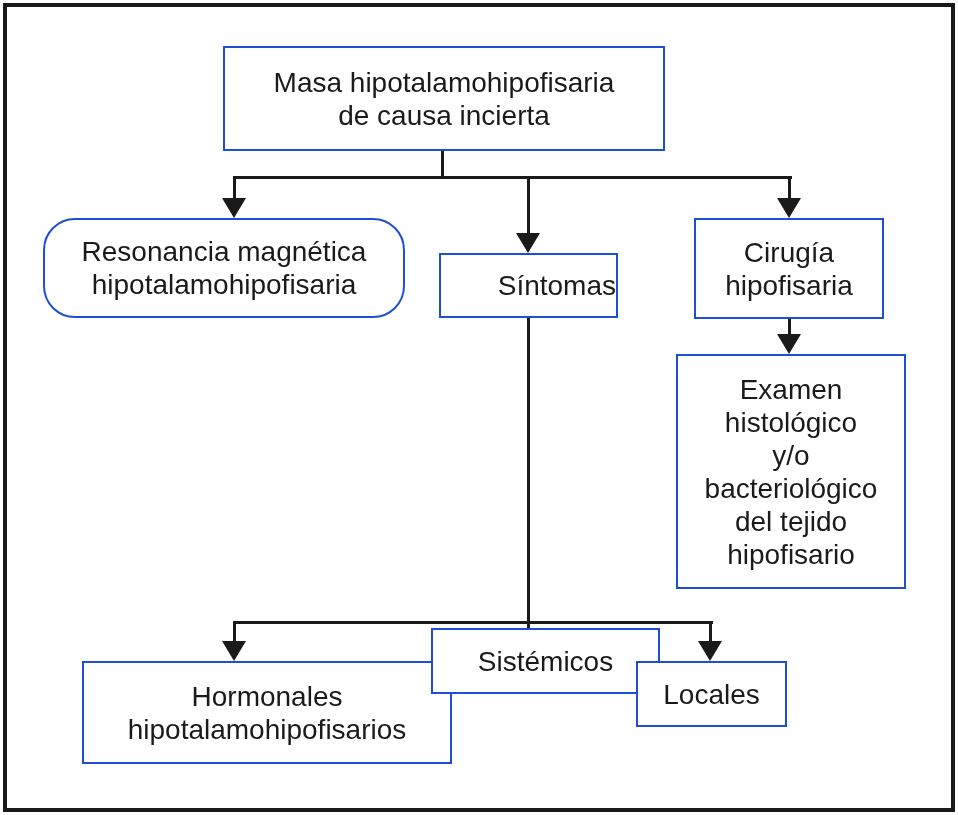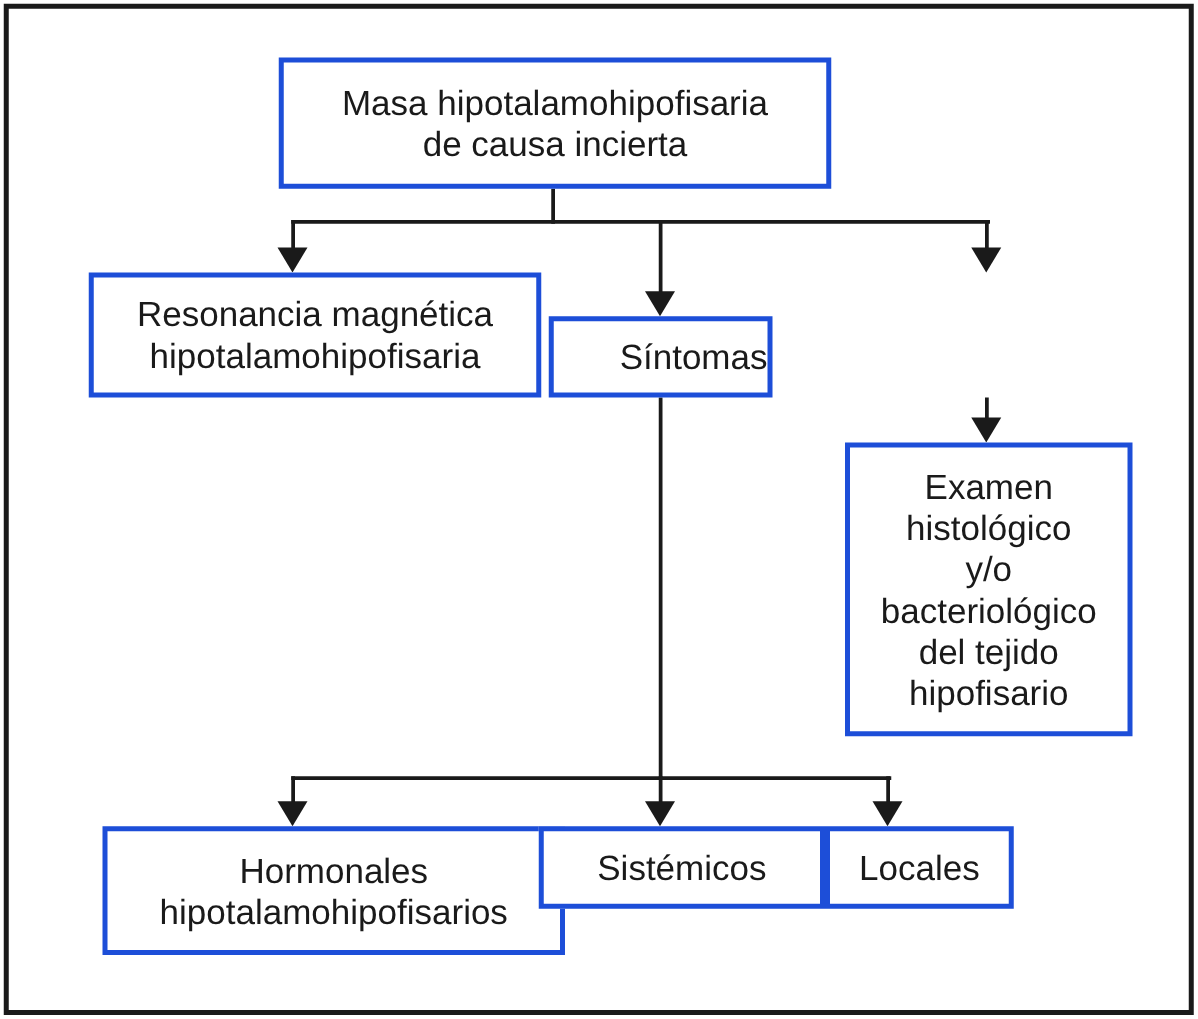--- a/index.html
+++ b/index.html
@@ -13,21 +13,21 @@
     overflow: hidden;
   }
   #frame {
     position: absolute;
     left: 3px; top: 3px; right: 3px; bottom: 3px;
     border: 4px solid #1a1a1a;
   }
   .node {
     position: absolute;
     box-sizing: border-box;
-    border: 4px solid #1d4ed8;
+    border: 2px solid #1d4ed8;
     background: #ffffff;
     display: flex;
     align-items: center;
     justify-content: center;
     text-align: center;
     font-size: 28px;
     line-height: 33px;
     color: #1a1a1a;
   }
   .node-label { white-space: pre-line; }
@@ -37,27 +37,27 @@
   }
   .arrowhead {
     position: absolute;
     width: 0; height: 0;
     border-left: 12px solid transparent;
     border-right: 12px solid transparent;
     border-top: 20px solid #1a1a1a;
   }
   
   .n-root       { left: 223px; top: 46px;  width: 442px; height: 105px; }
-  .n-resonancia { left: 71px;  top: 218px; width: 362px; height: 100px; }
+  .n-resonancia { left: 43px;  top: 218px; width: 362px; height: 100px; border-radius: 32px; }
   .n-sintomas   { left: 439px; top: 253px; width: 179px; height: 65px; justify-content: flex-end;  }
   .n-cirugia    { left: 694px; top: 218px; width: 190px; height: 101px; }
   .n-examen     { left: 676px; top: 354px; width: 230px; height: 235px; }
   .n-hormonales { left: 54px;  top: 661px; width: 370px; height: 103px; margin-left: 28px; }
-  .n-sistemicos { left: 431px; top: 661px; width: 229px; height: 66px;  }
-  .n-locales    { left: 636px; top: 661px; width: 151px; height: 66px; margin-left: 24px;  }
+  .n-sistemicos { left: 431px; top: 628px; width: 229px; height: 66px;  }
+  .n-locales    { left: 636px; top: 661px; width: 151px; height: 66px;  }
   
   .e-root-stem        { left: 441px; top: 149px; width: 3px;   height: 30px; }
   .e-top-bar          { left: 233px; top: 176px; width: 559px; height: 3px;  }
   .e-drop-resonancia  { left: 233px; top: 176px; width: 3px;   height: 26px; }
   .e-drop-sintomas    { left: 527px; top: 176px; width: 3px;   height: 60px; }
   .e-drop-cirugia     { left: 788px; top: 176px; width: 3px;   height: 26px; }
   .e-cirugia-examen   { left: 788px; top: 318px; width: 3px;   height: 20px; }
   .e-sintomas-branch  { left: 527px; top: 316px; width: 3px;   height: 308px;}
   .e-bottom-bar       { left: 233px; top: 621px; width: 480px; height: 3px;  }
   .e-drop-hormonales  { left: 233px; top: 621px; width: 3px;   height: 23px; }
@@ -102,20 +102,24 @@
     <span class="node-label">Masa hipotalamohipofisaria
 de causa incierta</span>
   </div>
   <div class="node n-resonancia">
     <span class="node-label">Resonancia magnética
 hipotalamohipofisaria</span>
   </div>
   <div class="node n-sintomas">
     <span class="node-label">Síntomas</span>
   </div>
+  <div class="node n-cirugia">
+    <span class="node-label">Cirugía
+hipofisaria</span>
+  </div>
   <div class="node n-examen">
     <span class="node-label">Examen
 histológico
 y/o
 bacteriológico
 del tejido
 hipofisario</span>
   </div>
   <div class="node n-hormonales">
     <span class="node-label">Hormonales

